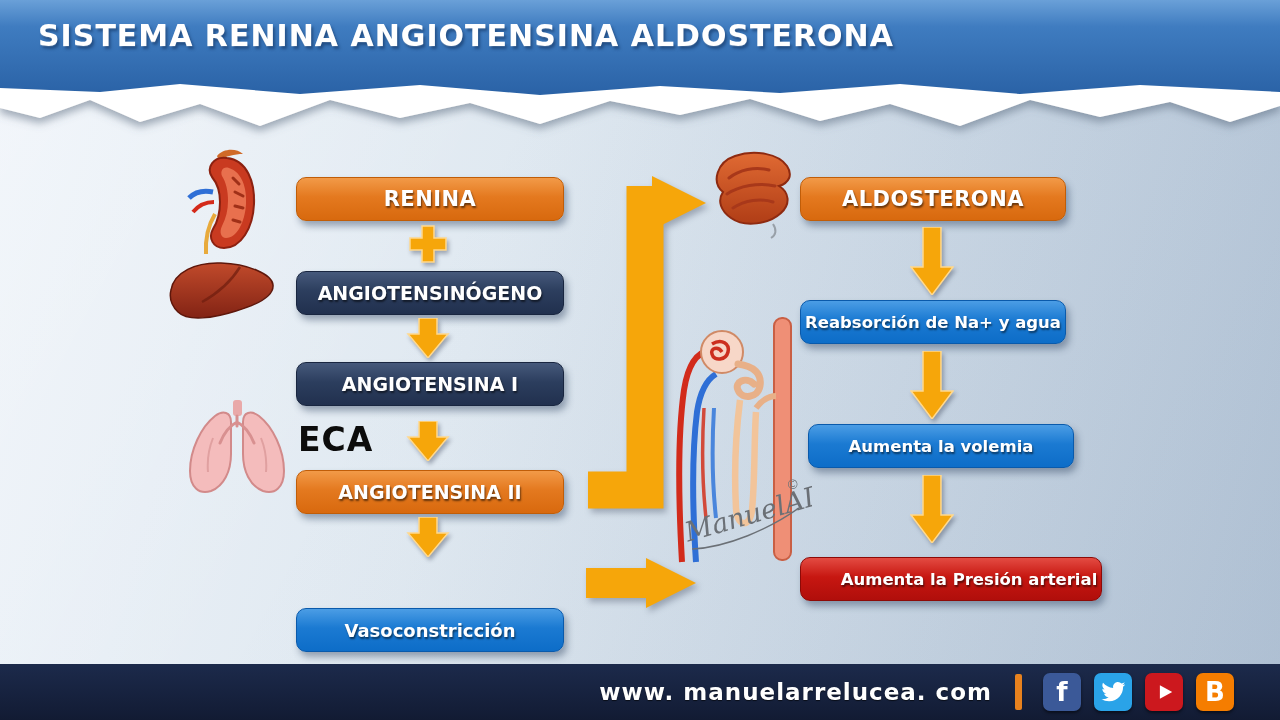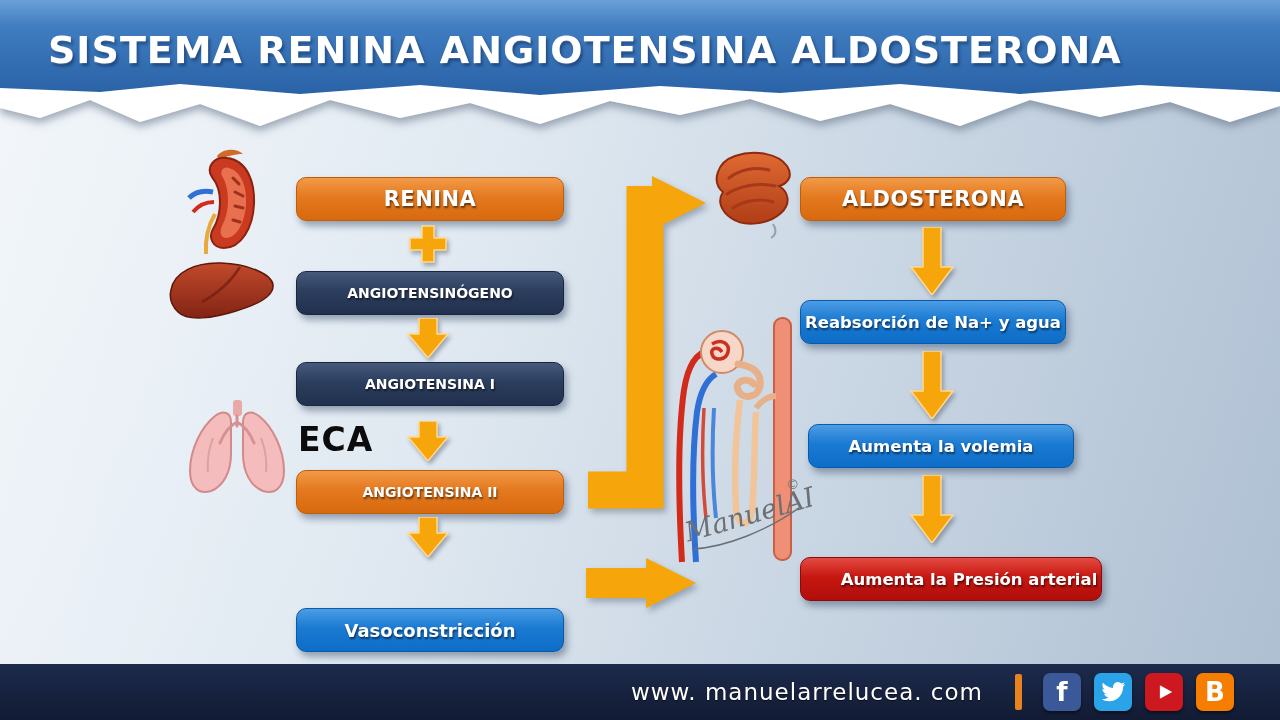--- a/index.html
+++ b/index.html
@@ -5,28 +5,28 @@
   html,body{margin:0;padding:0;background:#222;}
   .stage{
     position:relative;width:1280px;height:720px;overflow:hidden;
     font-family:"DejaVu Sans","Liberation Sans",sans-serif;
     background:linear-gradient(105deg,#eef3f9 0%,#e0e9f1 38%,#ccd9e6 68%,#b7c8da 100%);
   }
   .sheen{position:absolute;inset:0;pointer-events:none;
     background:linear-gradient(118deg,rgba(255,255,255,.30) 0%,rgba(255,255,255,0) 34%,rgba(90,110,140,.05) 70%,rgba(90,110,140,.10) 100%);}
   .torn{position:absolute;left:0;top:0;width:1280px;height:140px;}
   .title{
-    position:absolute;left:36px;top:16px;margin:12px;white-space:nowrap;
-    font-size:38px;font-weight:bold;letter-spacing:1px;color:#ffffff;
+    position:absolute;left:36px;top:16px;margin:2px;white-space:nowrap;
+    font-size:30px;font-weight:bold;letter-spacing:1px;color:#ffffff;
     text-shadow:2px 3px 3px rgba(15,45,90,.55), 0 1px 0 rgba(255,255,255,.25);
   }
   .node{
     position:absolute;width:266px;height:42px;border-radius:10px;
     display:flex;align-items:center;justify-content:center;
-    color:#fff;font-weight:bold;font-size:14px;white-space:nowrap;
+    color:#fff;font-weight:bold;font-size:19px;white-space:nowrap;
     text-shadow:1px 2px 2px rgba(0,0,0,.55);
     box-shadow:3px 5px 7px rgba(50,70,100,.45);
   }
   .node.big{font-size:21px;letter-spacing:.5px;}
   .node.med{font-size:18px;margin-top:46px;}
   .node.small{font-size:16.5px;}
   .orange{background:linear-gradient(180deg,#f29a48 0%,#e4791f 45%,#d8690e 100%);border:1px solid #c05d08;}
   .navy{background:linear-gradient(180deg,#46597b 0%,#2c3e5e 45%,#21304e 100%);border:1px solid #192640;}
   .blue{background:linear-gradient(180deg,#4b9de5 0%,#1b7ad2 45%,#0d6dc8 100%);border:1px solid #0a5aab;}
   .red{background:linear-gradient(180deg,#e34b42 0%,#c71711 45%,#b00e0b 100%);border:1px solid #8d0a07;padding-left:36px;}
@@ -61,21 +61,21 @@
   #lungs{left:183px;top:398px;width:108px;height:100px;}
   #adrenal{left:703px;top:148px;width:98px;height:92px;}
   #nephron{left:670px;top:312px;width:132px;height:255px;}
   #signature{left:680px;top:473px;width:132px;height:92px;}
 
   .footer{
     position:absolute;left:0;top:664px;width:1280px;height:56px;
     background:linear-gradient(180deg,#1c2a4b 0%,#16213d 60%,#121b33 100%);
     display:flex;align-items:center;justify-content:flex-end;gap:13px;padding-right:46px;box-sizing:border-box;
   }
-  .website{color:#fff;font-size:23px;font-weight:normal;letter-spacing:1px;margin-right:19px;
+  .website{color:#fff;font-size:23px;font-weight:bold;letter-spacing:1px;margin-right:10px;
     text-shadow:0 1px 1px rgba(0,0,0,.6);cursor:pointer;}
   .accent-bar{width:7px;height:36px;border-radius:2px;margin-right:8px;}
   .social{width:38px;height:38px;border-radius:7px;display:flex;align-items:center;justify-content:center;
     box-shadow:0 2px 3px rgba(0,0,0,.5);cursor:pointer;}
   .social .letter{color:#fff;font-weight:bold;font-size:26px;line-height:1;
     font-family:"DejaVu Sans","Liberation Sans",sans-serif;}
 </style>
 </head>
 <body>
 

